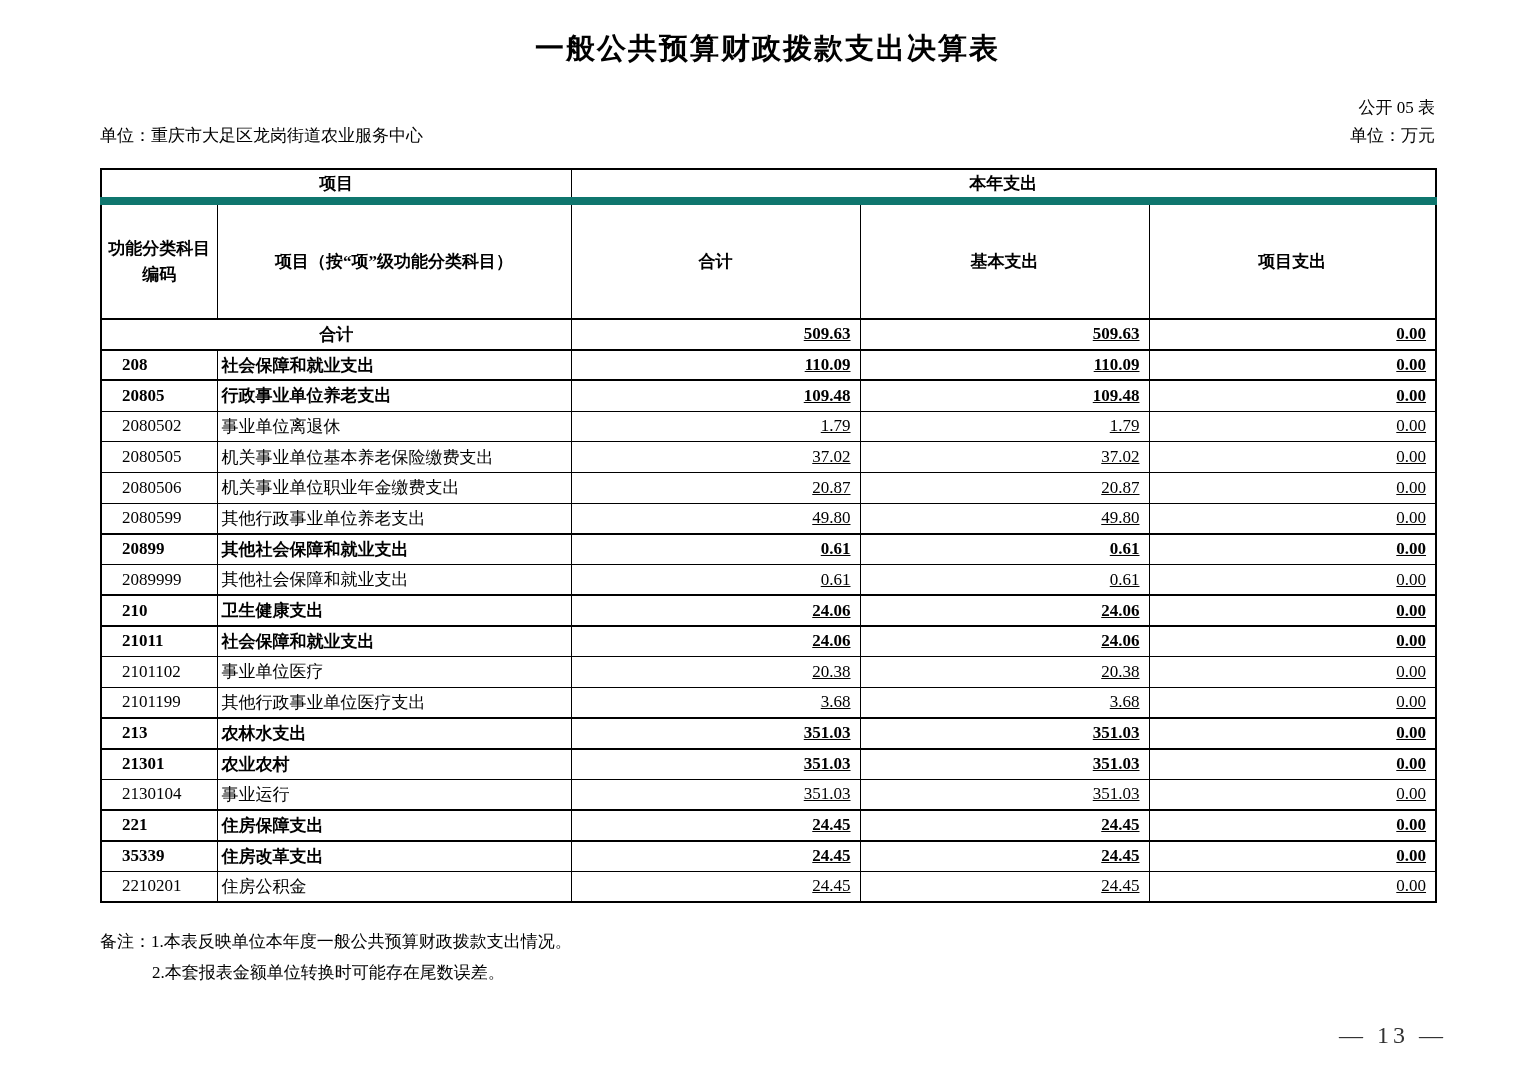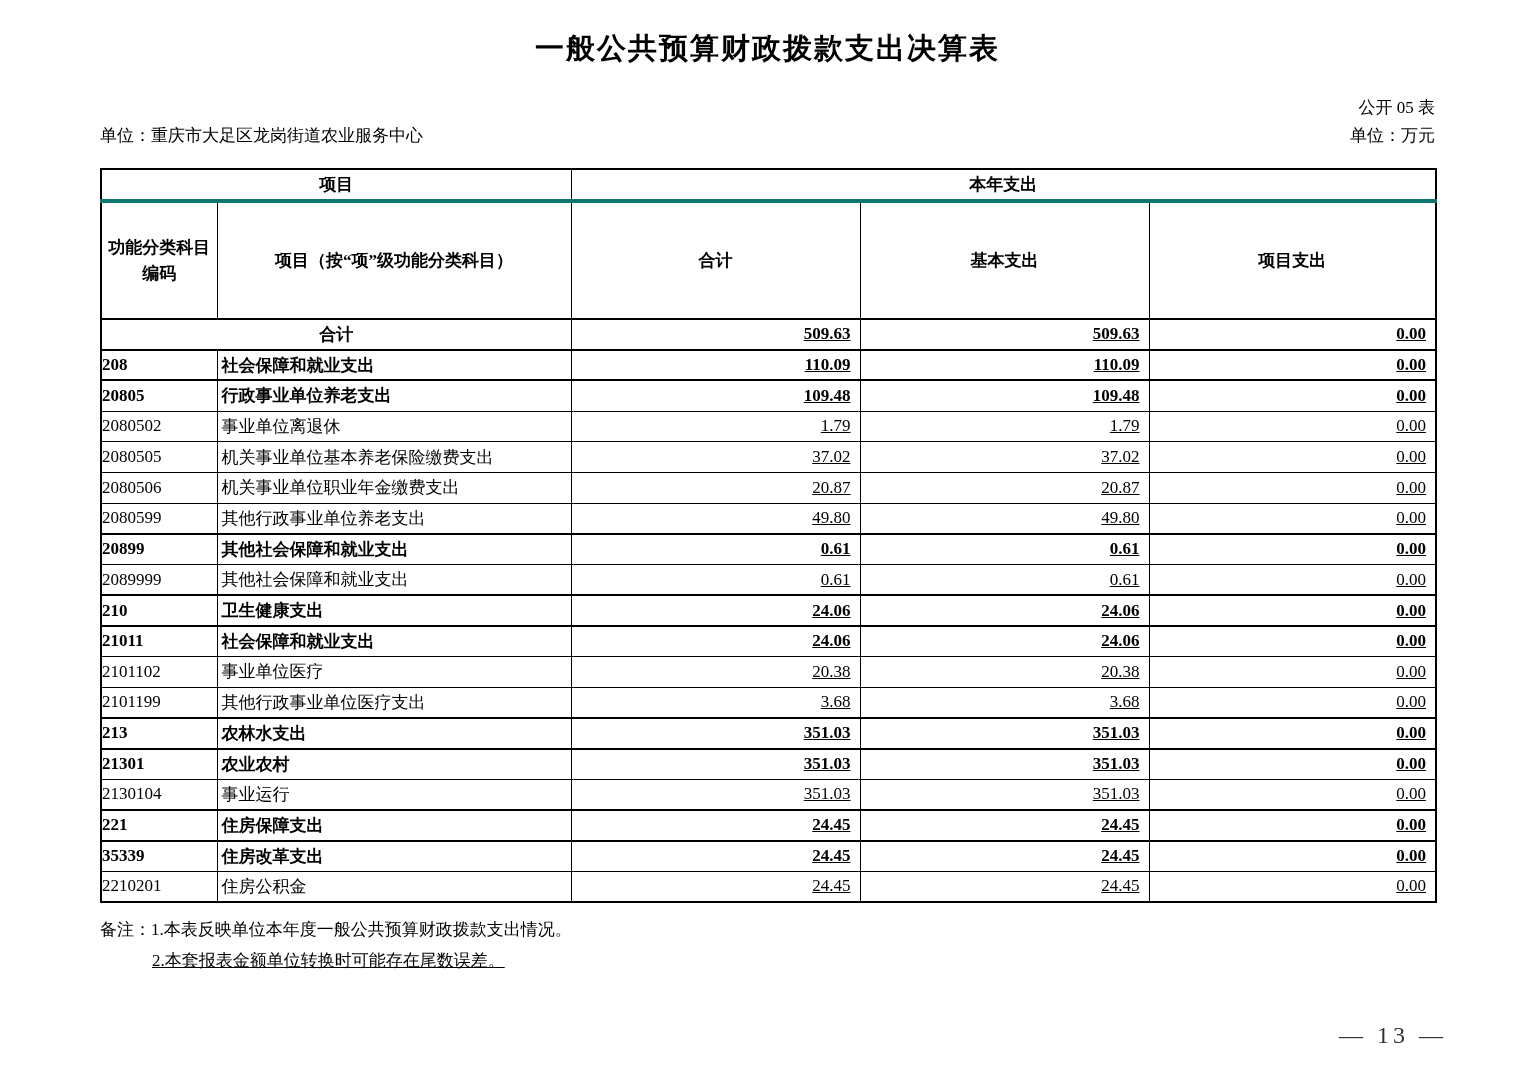--- a/index.html
+++ b/index.html
@@ -52,45 +52,45 @@
     font-weight: normal;
   }
   .fin-table thead th {
     font-weight: bold;
     font-size: 17px;
     text-align: center;
     vertical-align: middle;
   }
   .fin-table thead tr.hrow1 th {
     height: 32px;
-    border-bottom: 4px solid #0f766e;
+    border-bottom: 8px solid #0f766e;
   }
   .fin-table thead tr.hrow2 th {
     height: 118px;
   }
   .fin-table thead th .two-line { line-height: 26px; white-space: normal; }
   .fin-table tbody td {
     height: 30.7px;
     font-size: 17px;
     vertical-align: middle;
   }
   .fin-table tbody tr.bold td {
     font-weight: bold;
     border-top: 2px solid #000;
   }
-  .fin-table td.code { text-align: left; padding-left: 0; }
+  .fin-table td.code { text-align: left; padding-left: 20px; }
   .fin-table td.item { text-align: left; padding-left: 4px; }
   .fin-table td.num  { text-align: right; padding-right: 9px; text-decoration: underline; }
   .fin-table td.merged { text-align: center; font-weight: bold; }
   .notes {
-    margin-top: 11px;
+    margin-top: 23px;
     font-size: 17px;
     line-height: 31px;
   }
-  .notes .note-line2 { padding-left: 52px; text-decoration: underline; }
+  .notes .note-line2 { padding-left: 52px; }
   .page-num {
     position: absolute;
     right: 68px;
     bottom: 20px;
     font-size: 24px;
     letter-spacing: 4px;
     color: #333;
     text-align: right;
   }
 </style>

